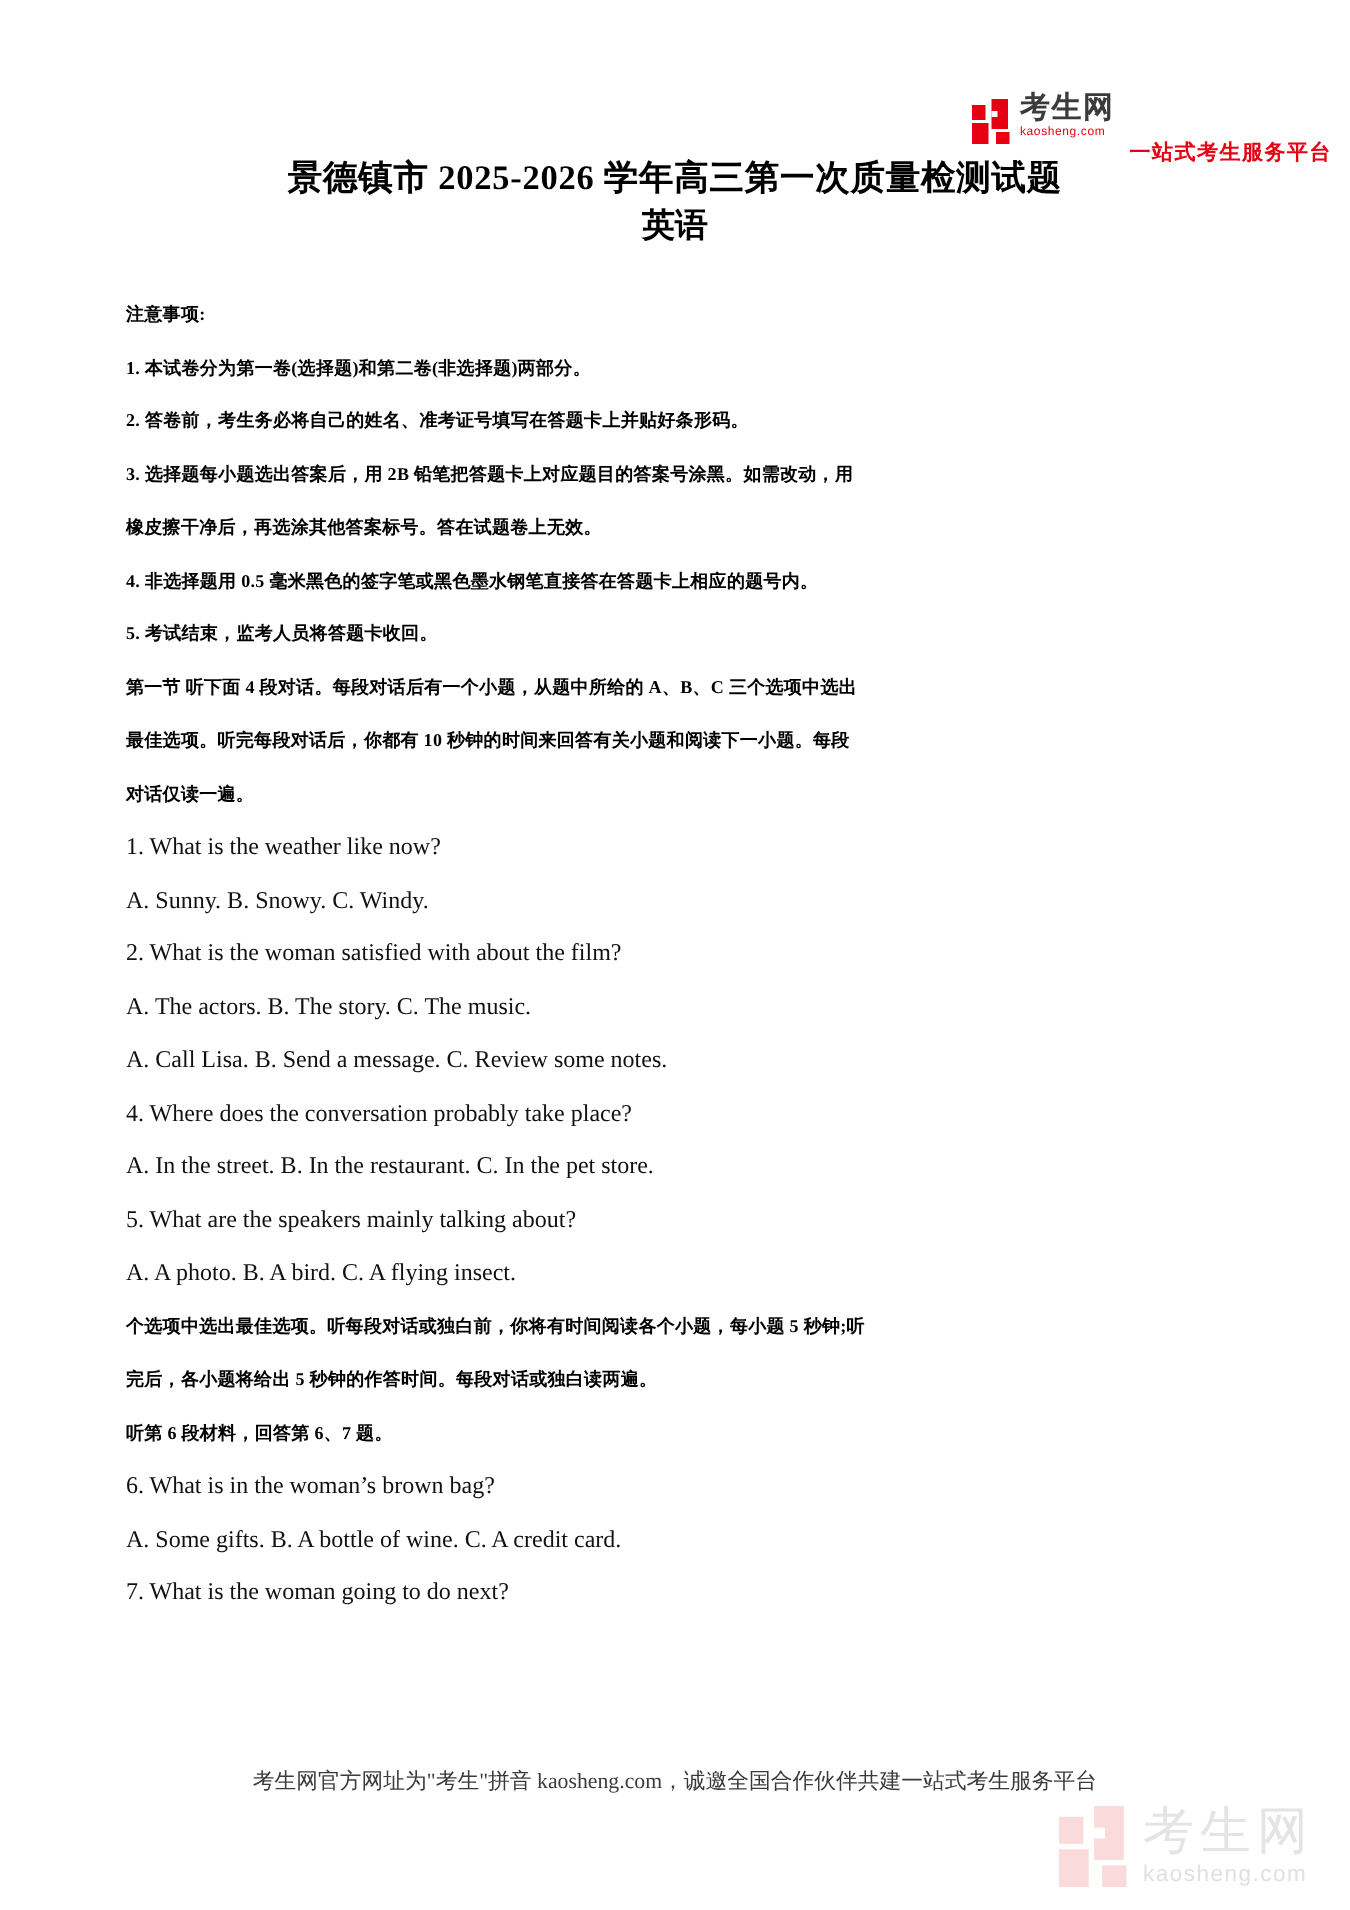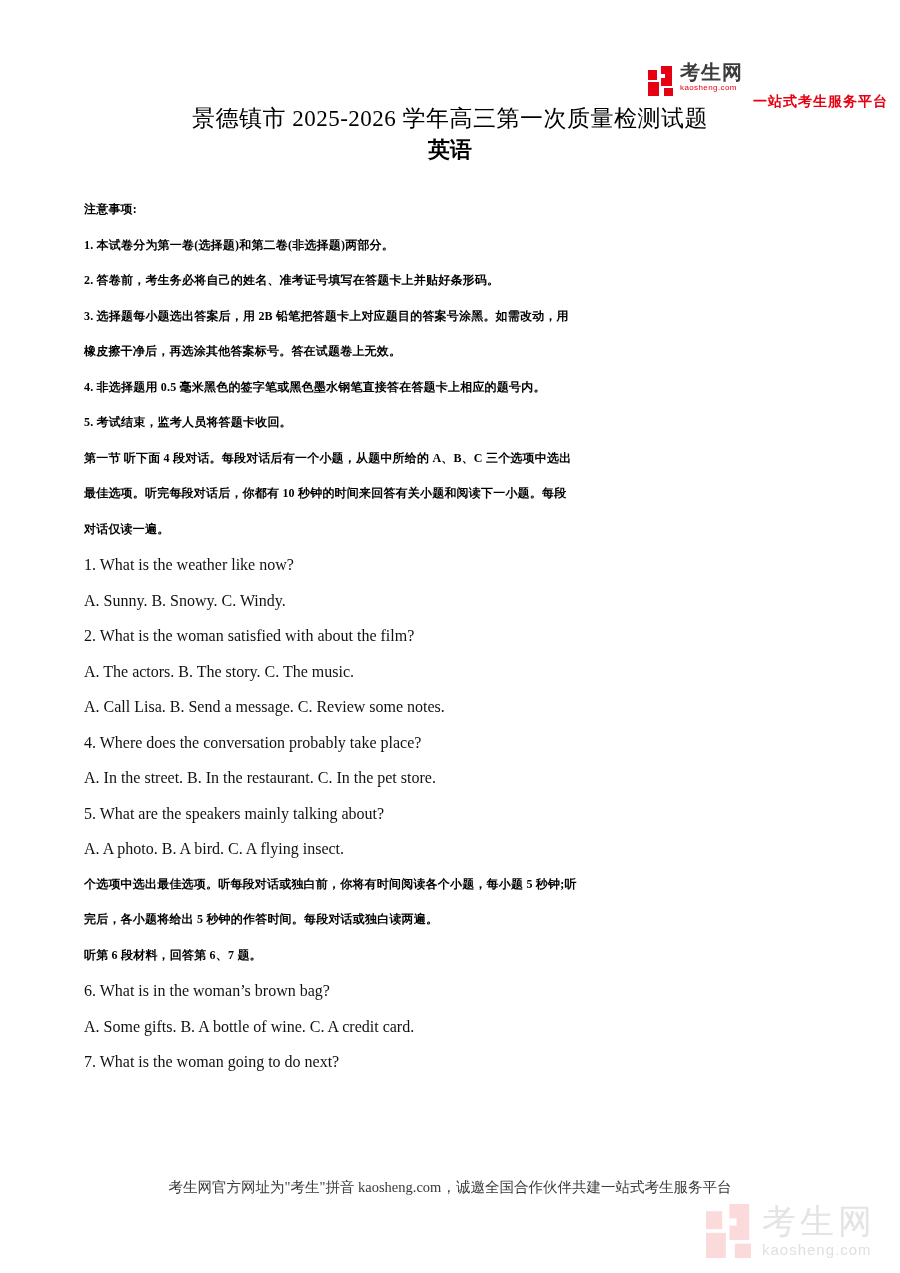--- a/index.html
+++ b/index.html
@@ -39,21 +39,21 @@
   .brand-tagline{
     margin-left:10px;margin-top:31px;
     font-family:"Liberation Sans", sans-serif;
     font-weight:700;font-size:14px;color:#e60012;letter-spacing:1px;
     white-space:nowrap;
   }
 
   
   .title{
     position:absolute;top:103px;left:0;width:100%;
-    text-align:center;font-weight:400;font-size:23px;color:#000;
+    text-align:center;font-weight:700;font-size:23px;color:#000;
     letter-spacing:.5px;
   }
   .subtitle{
     position:absolute;top:135px;left:0;width:100%;
     text-align:center;font-weight:700;font-size:22px;color:#000;
   }
 
   
   .content{
     position:absolute;left:84px;top:192px;width:732px;

